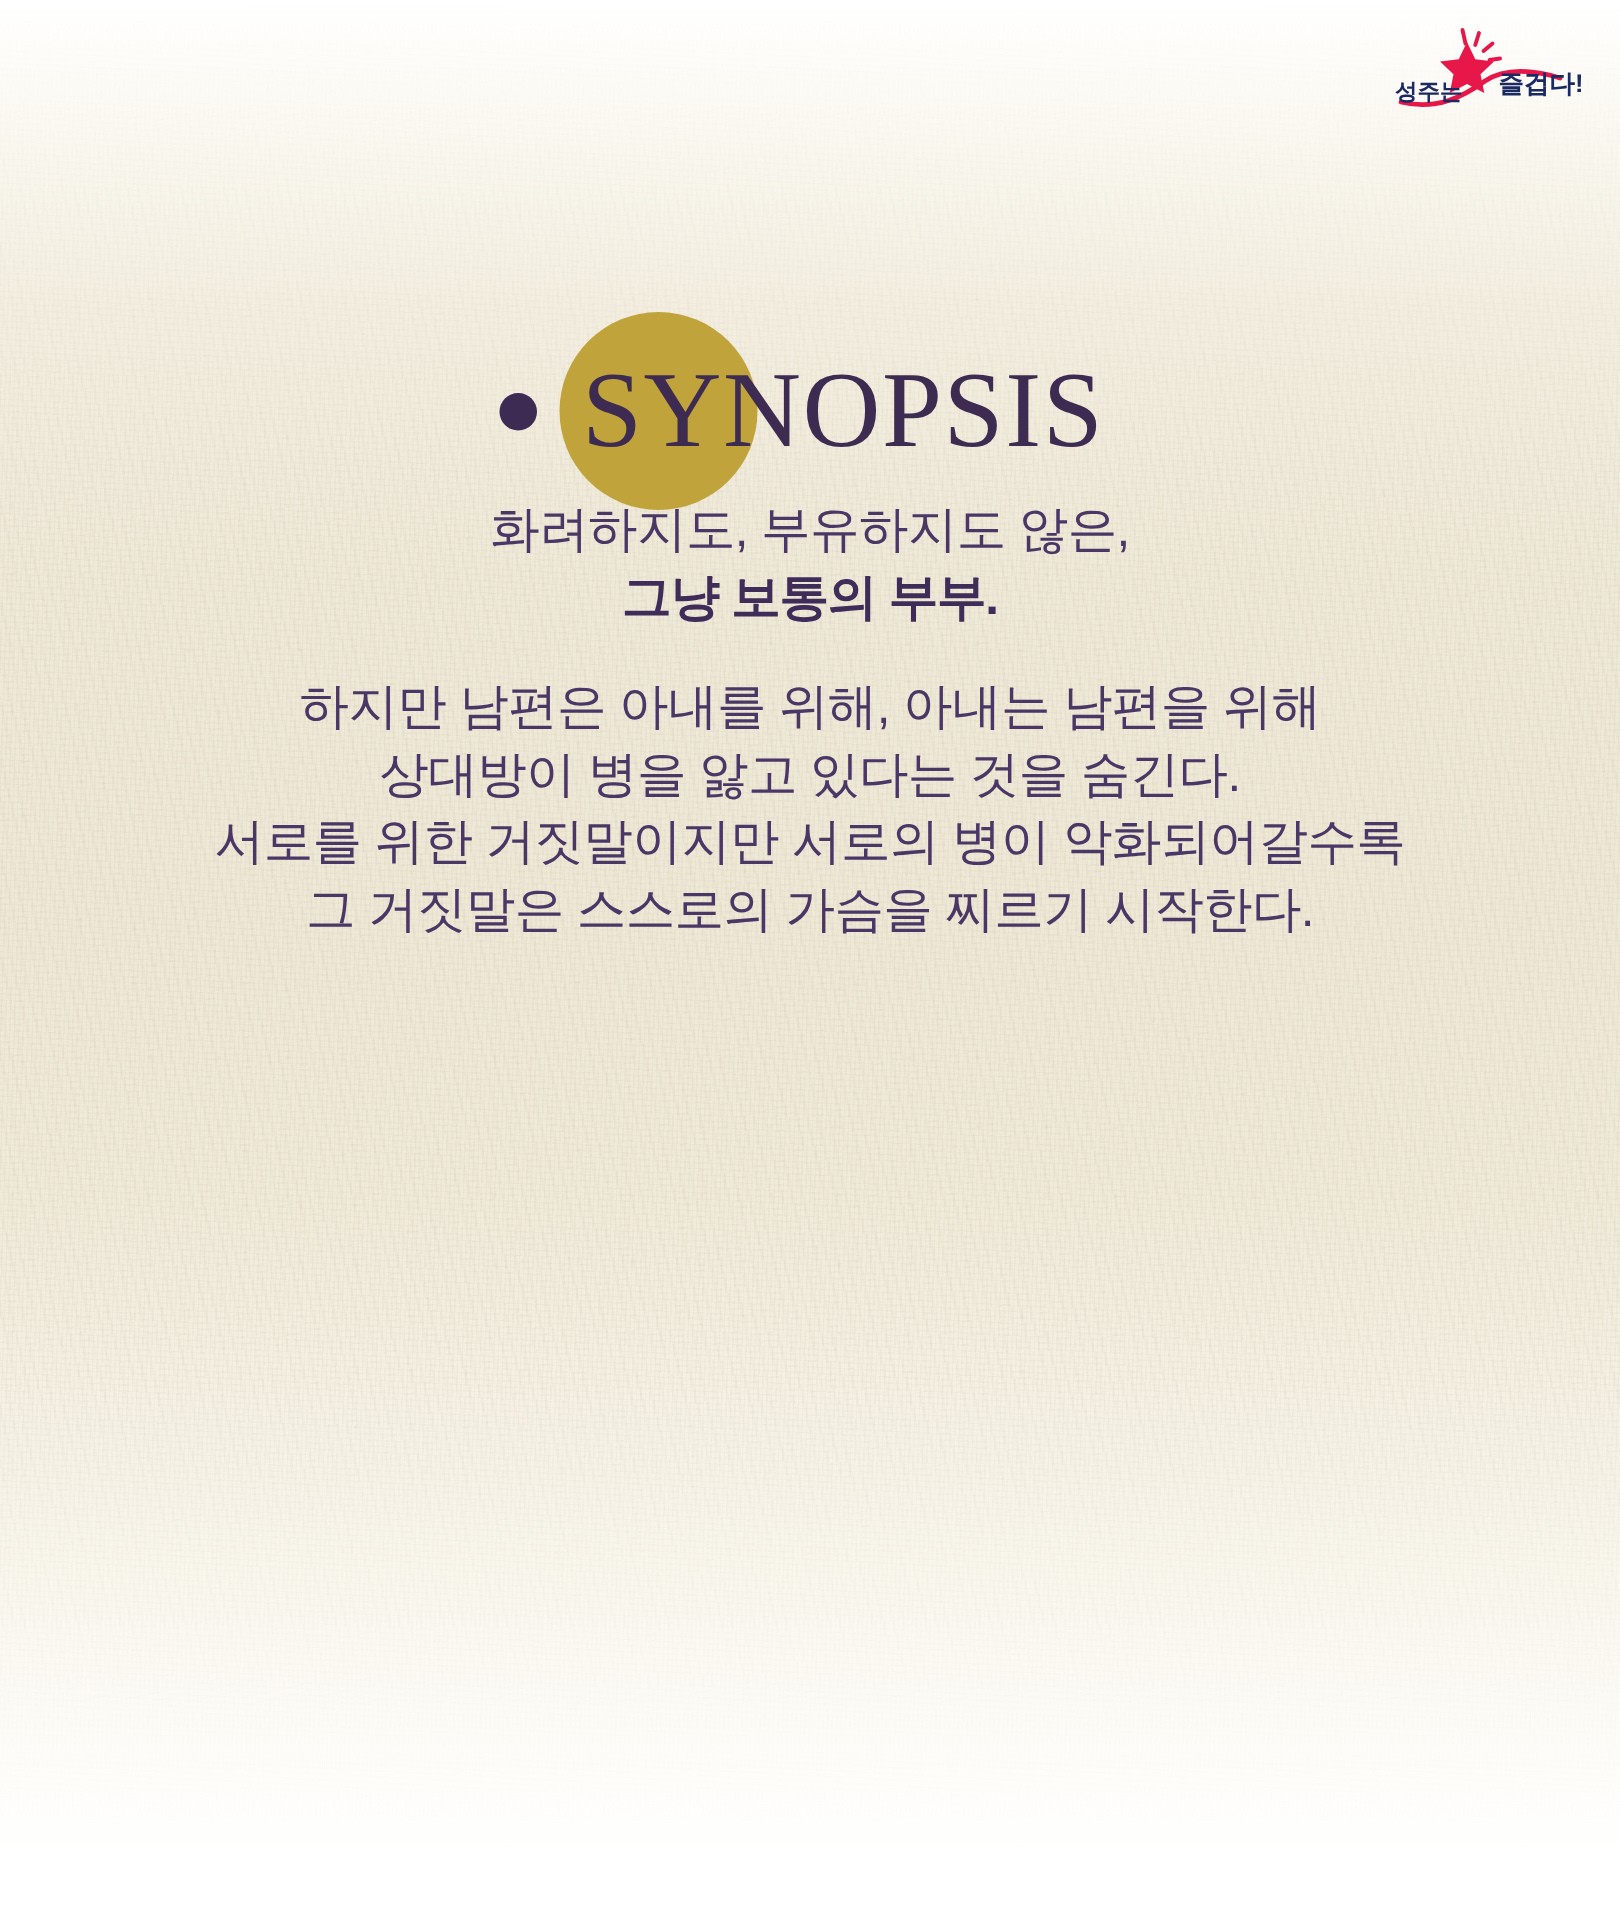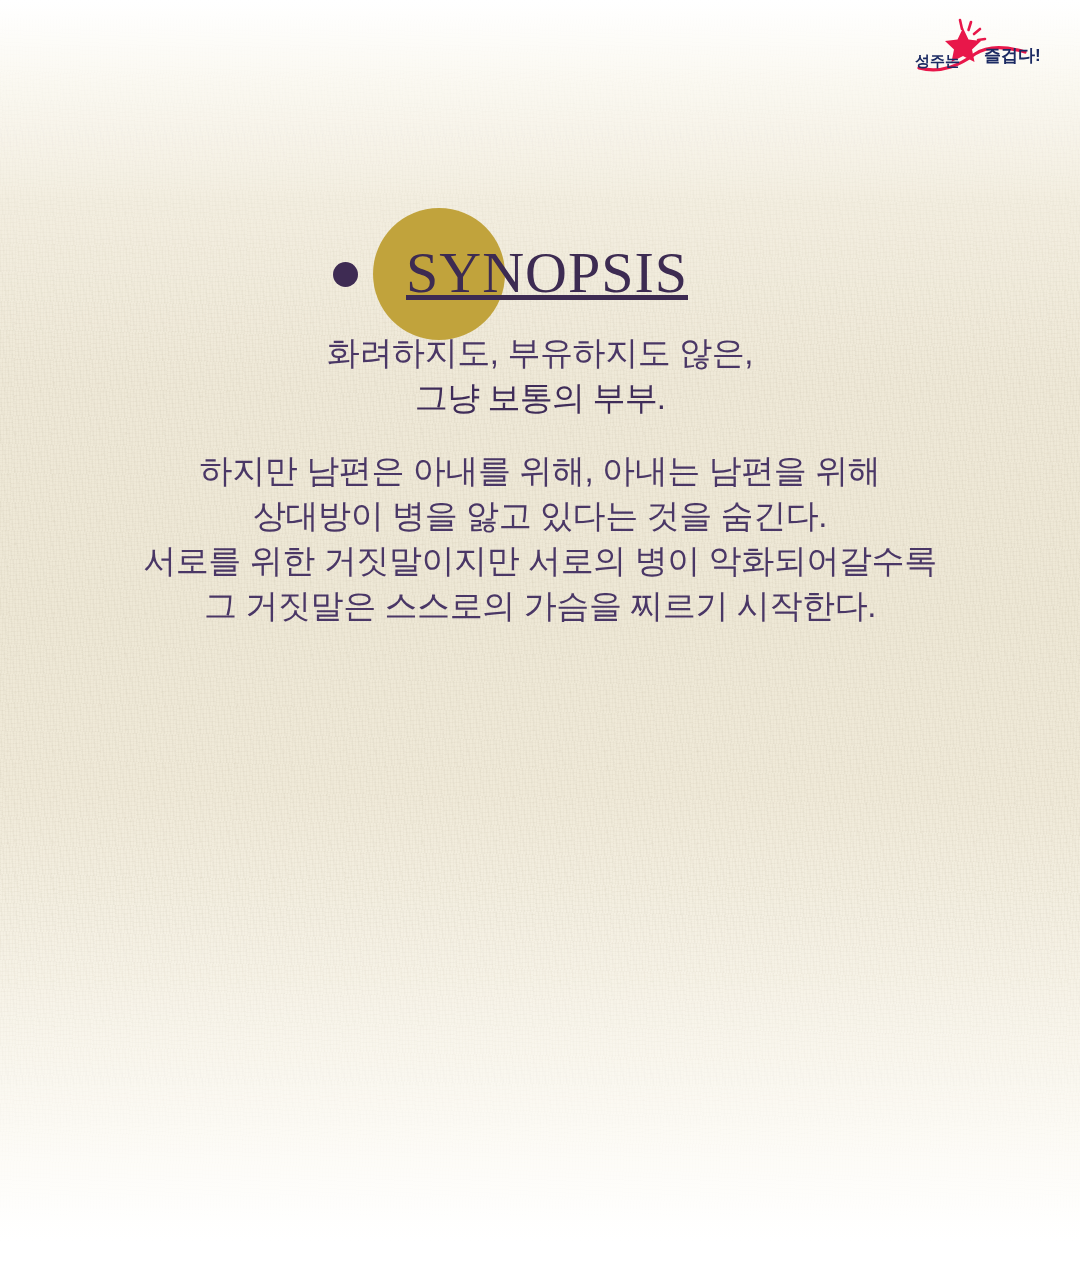--- a/index.html
+++ b/index.html
@@ -69,21 +69,21 @@
       radial-gradient(circle at 28% 88%, rgba(150,136,108,.08) 0 1px, rgba(0,0,0,0) 2px);
     background-size: 46px 46px, 63px 63px, 37px 37px, 71px 71px, 55px 55px;
     -webkit-mask-image: linear-gradient(to bottom, rgba(0,0,0,0) 4%, rgba(0,0,0,1) 30%, rgba(0,0,0,1) 66%, rgba(0,0,0,0) 90%);
             mask-image: linear-gradient(to bottom, rgba(0,0,0,0) 4%, rgba(0,0,0,1) 30%, rgba(0,0,0,1) 66%, rgba(0,0,0,0) 90%);
   }
 
   
   #logo {
     position: absolute;
     top: 16px;
-    right: 35px;
+    right: 20px;
     width: 132px;
     height: 62px;
   }
   #logo svg { display: block; width: 132px; height: 62px; }
 
   
   #title-block {
     position: absolute;
     top: 104px;
     left: 0;
@@ -103,29 +103,28 @@
     position: absolute;
     left: 373px;
     top: 104px;
     width: 132px;
     height: 132px;
     border-radius: 50%;
     background: #c1a33c;
   }
   #title-text {
     position: absolute;
-    left: 406px;
+    left: 388px;
     top: 129px;
     font-family: "Liberation Serif", "DejaVu Serif", serif;
-    font-size: 58px;
+    font-size: 72px;
     line-height: 80px;
     letter-spacing: 1px;
     color: #3d2b52;
     white-space: nowrap;
-    text-decoration: underline;
   }
 
   
   #synopsis {
     position: absolute;
     top: 330px;
     left: 0;
     width: 1080px;
     text-align: center;
     color: #4a3766;
@@ -133,21 +132,21 @@
   .para {
     font-size: 33px;
     line-height: 45px;
     letter-spacing: -0.4px;
     margin-bottom: 28px;
     white-space: pre-line;
     font-weight: 400;
   }
   .para:last-child { margin-bottom: 0; }
   .para b, .para strong {
-    font-weight: 400;
+    font-weight: 700;
     color: #3f2c59;
     letter-spacing: -0.8px;
   }
 </style>
 </head>
 <body>
 
 <div id="page">
 
   <div id="grain-a"></div>

